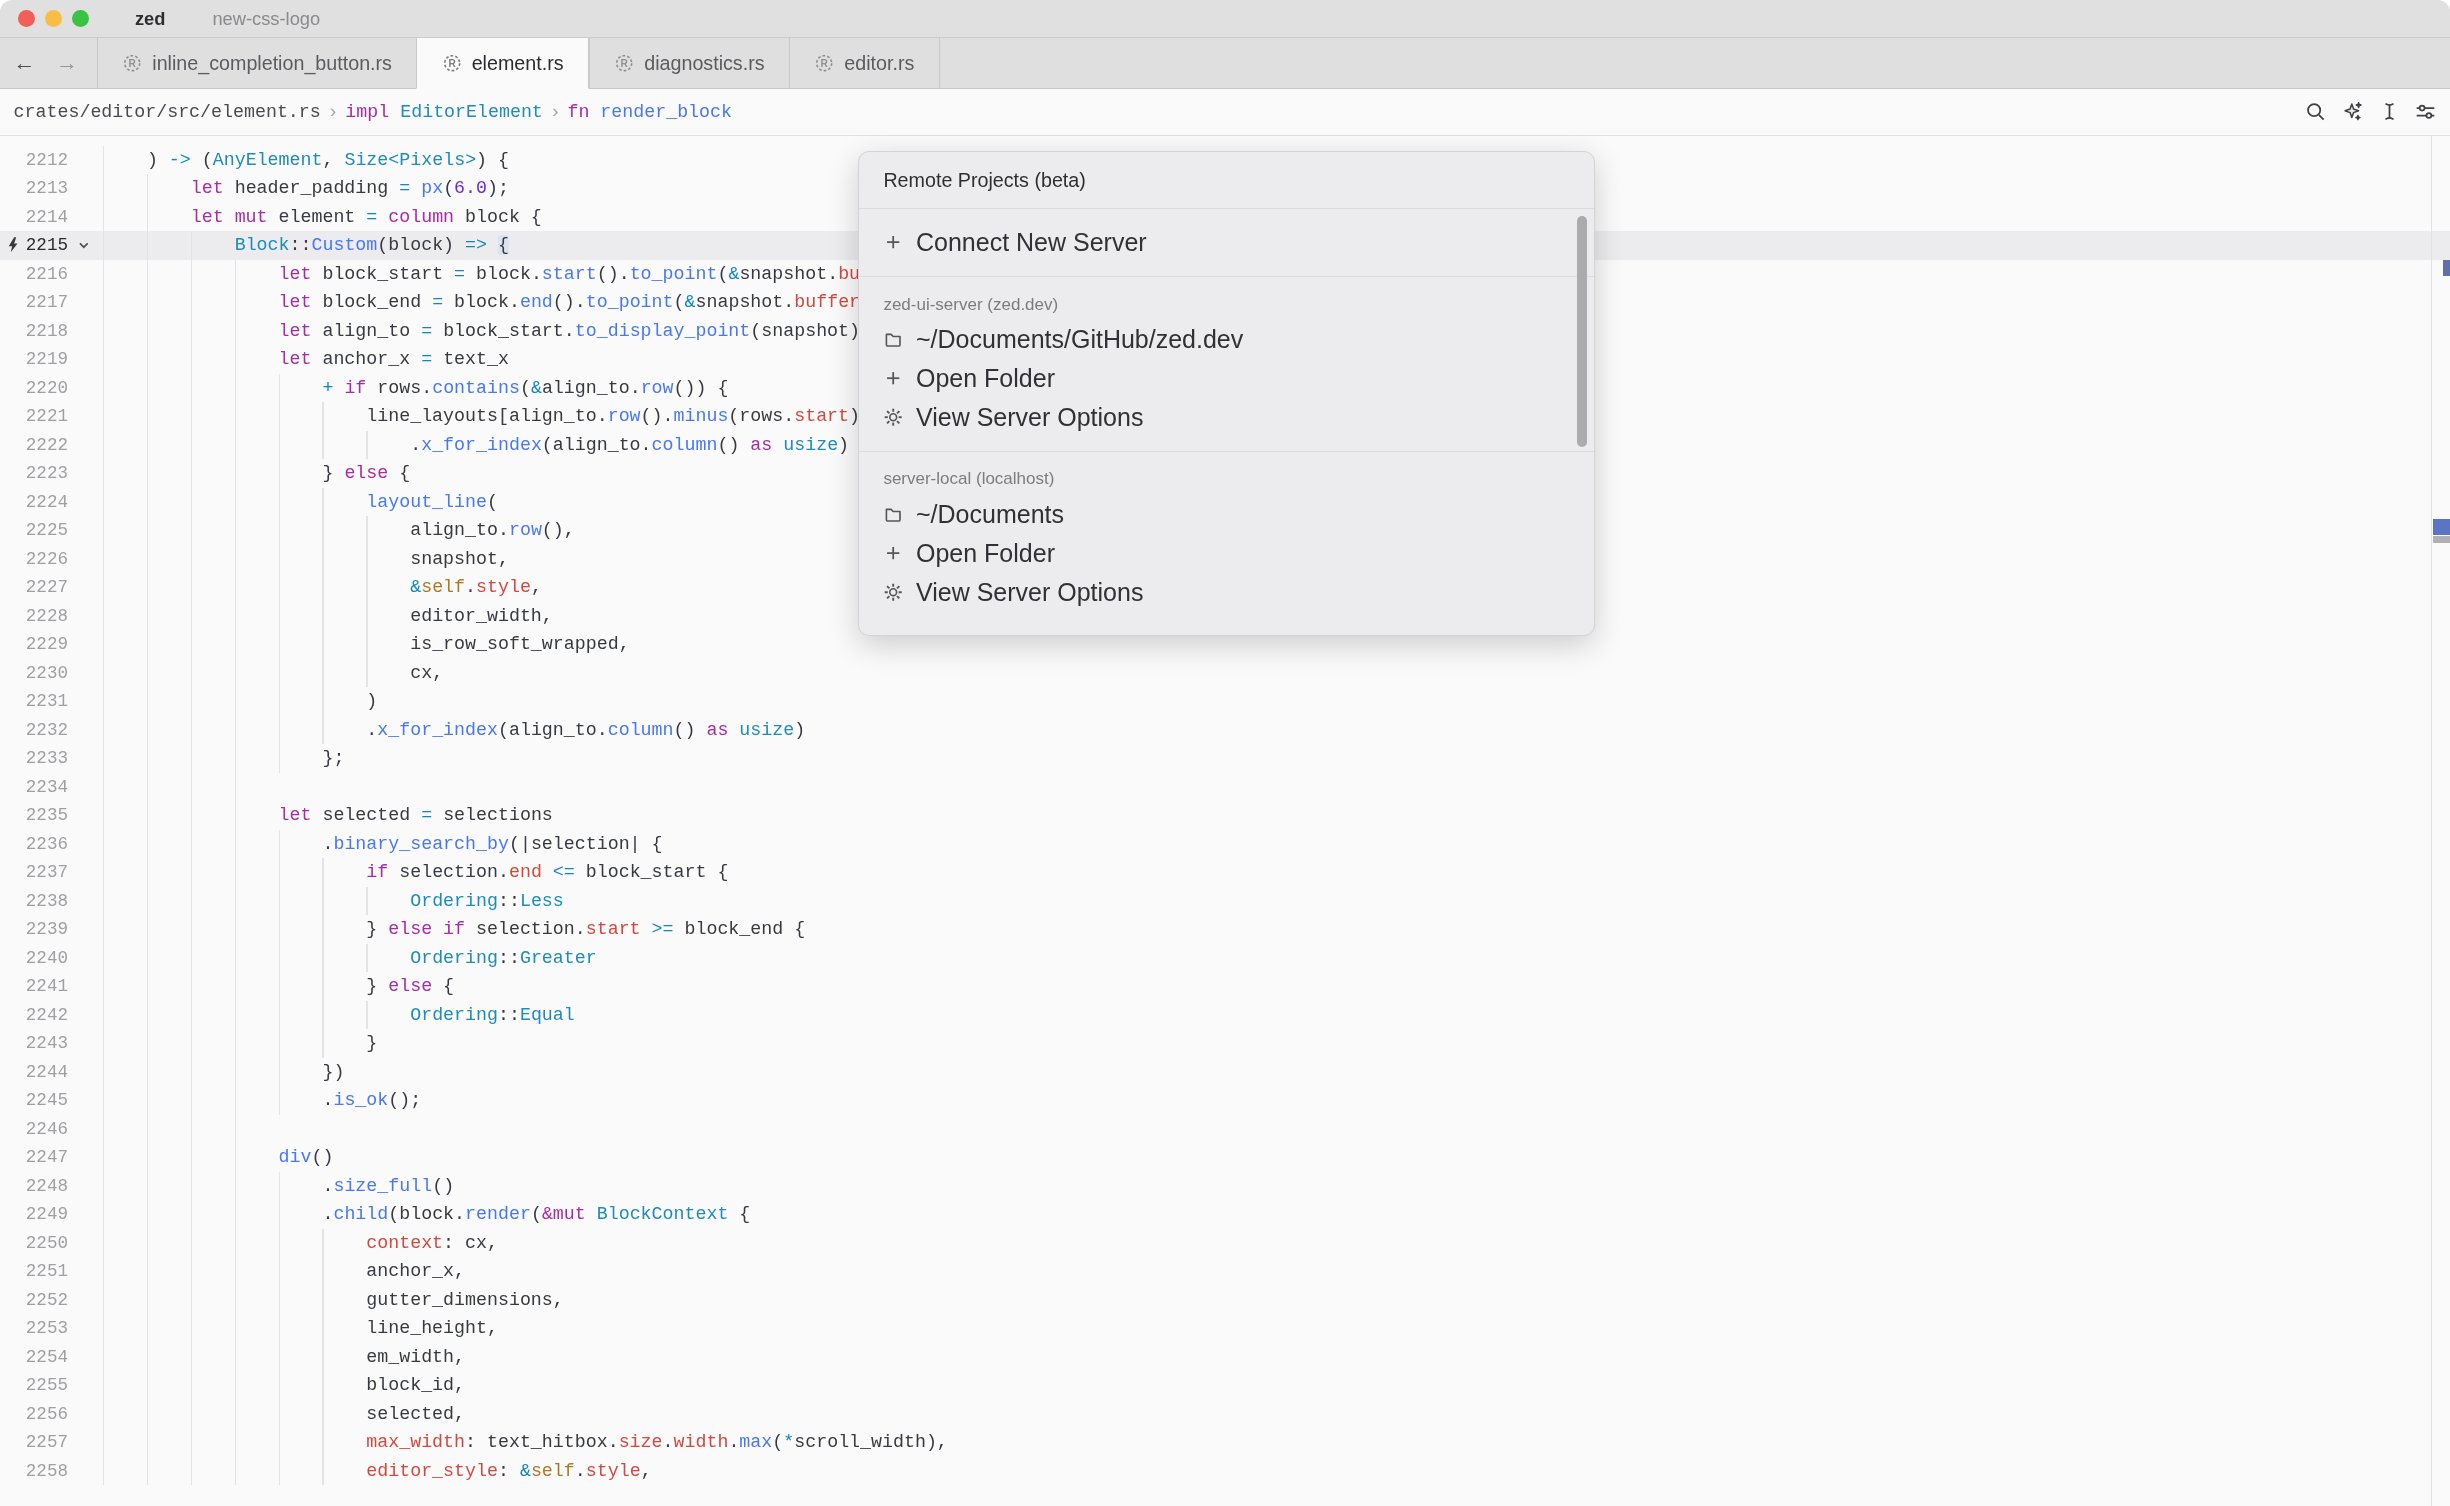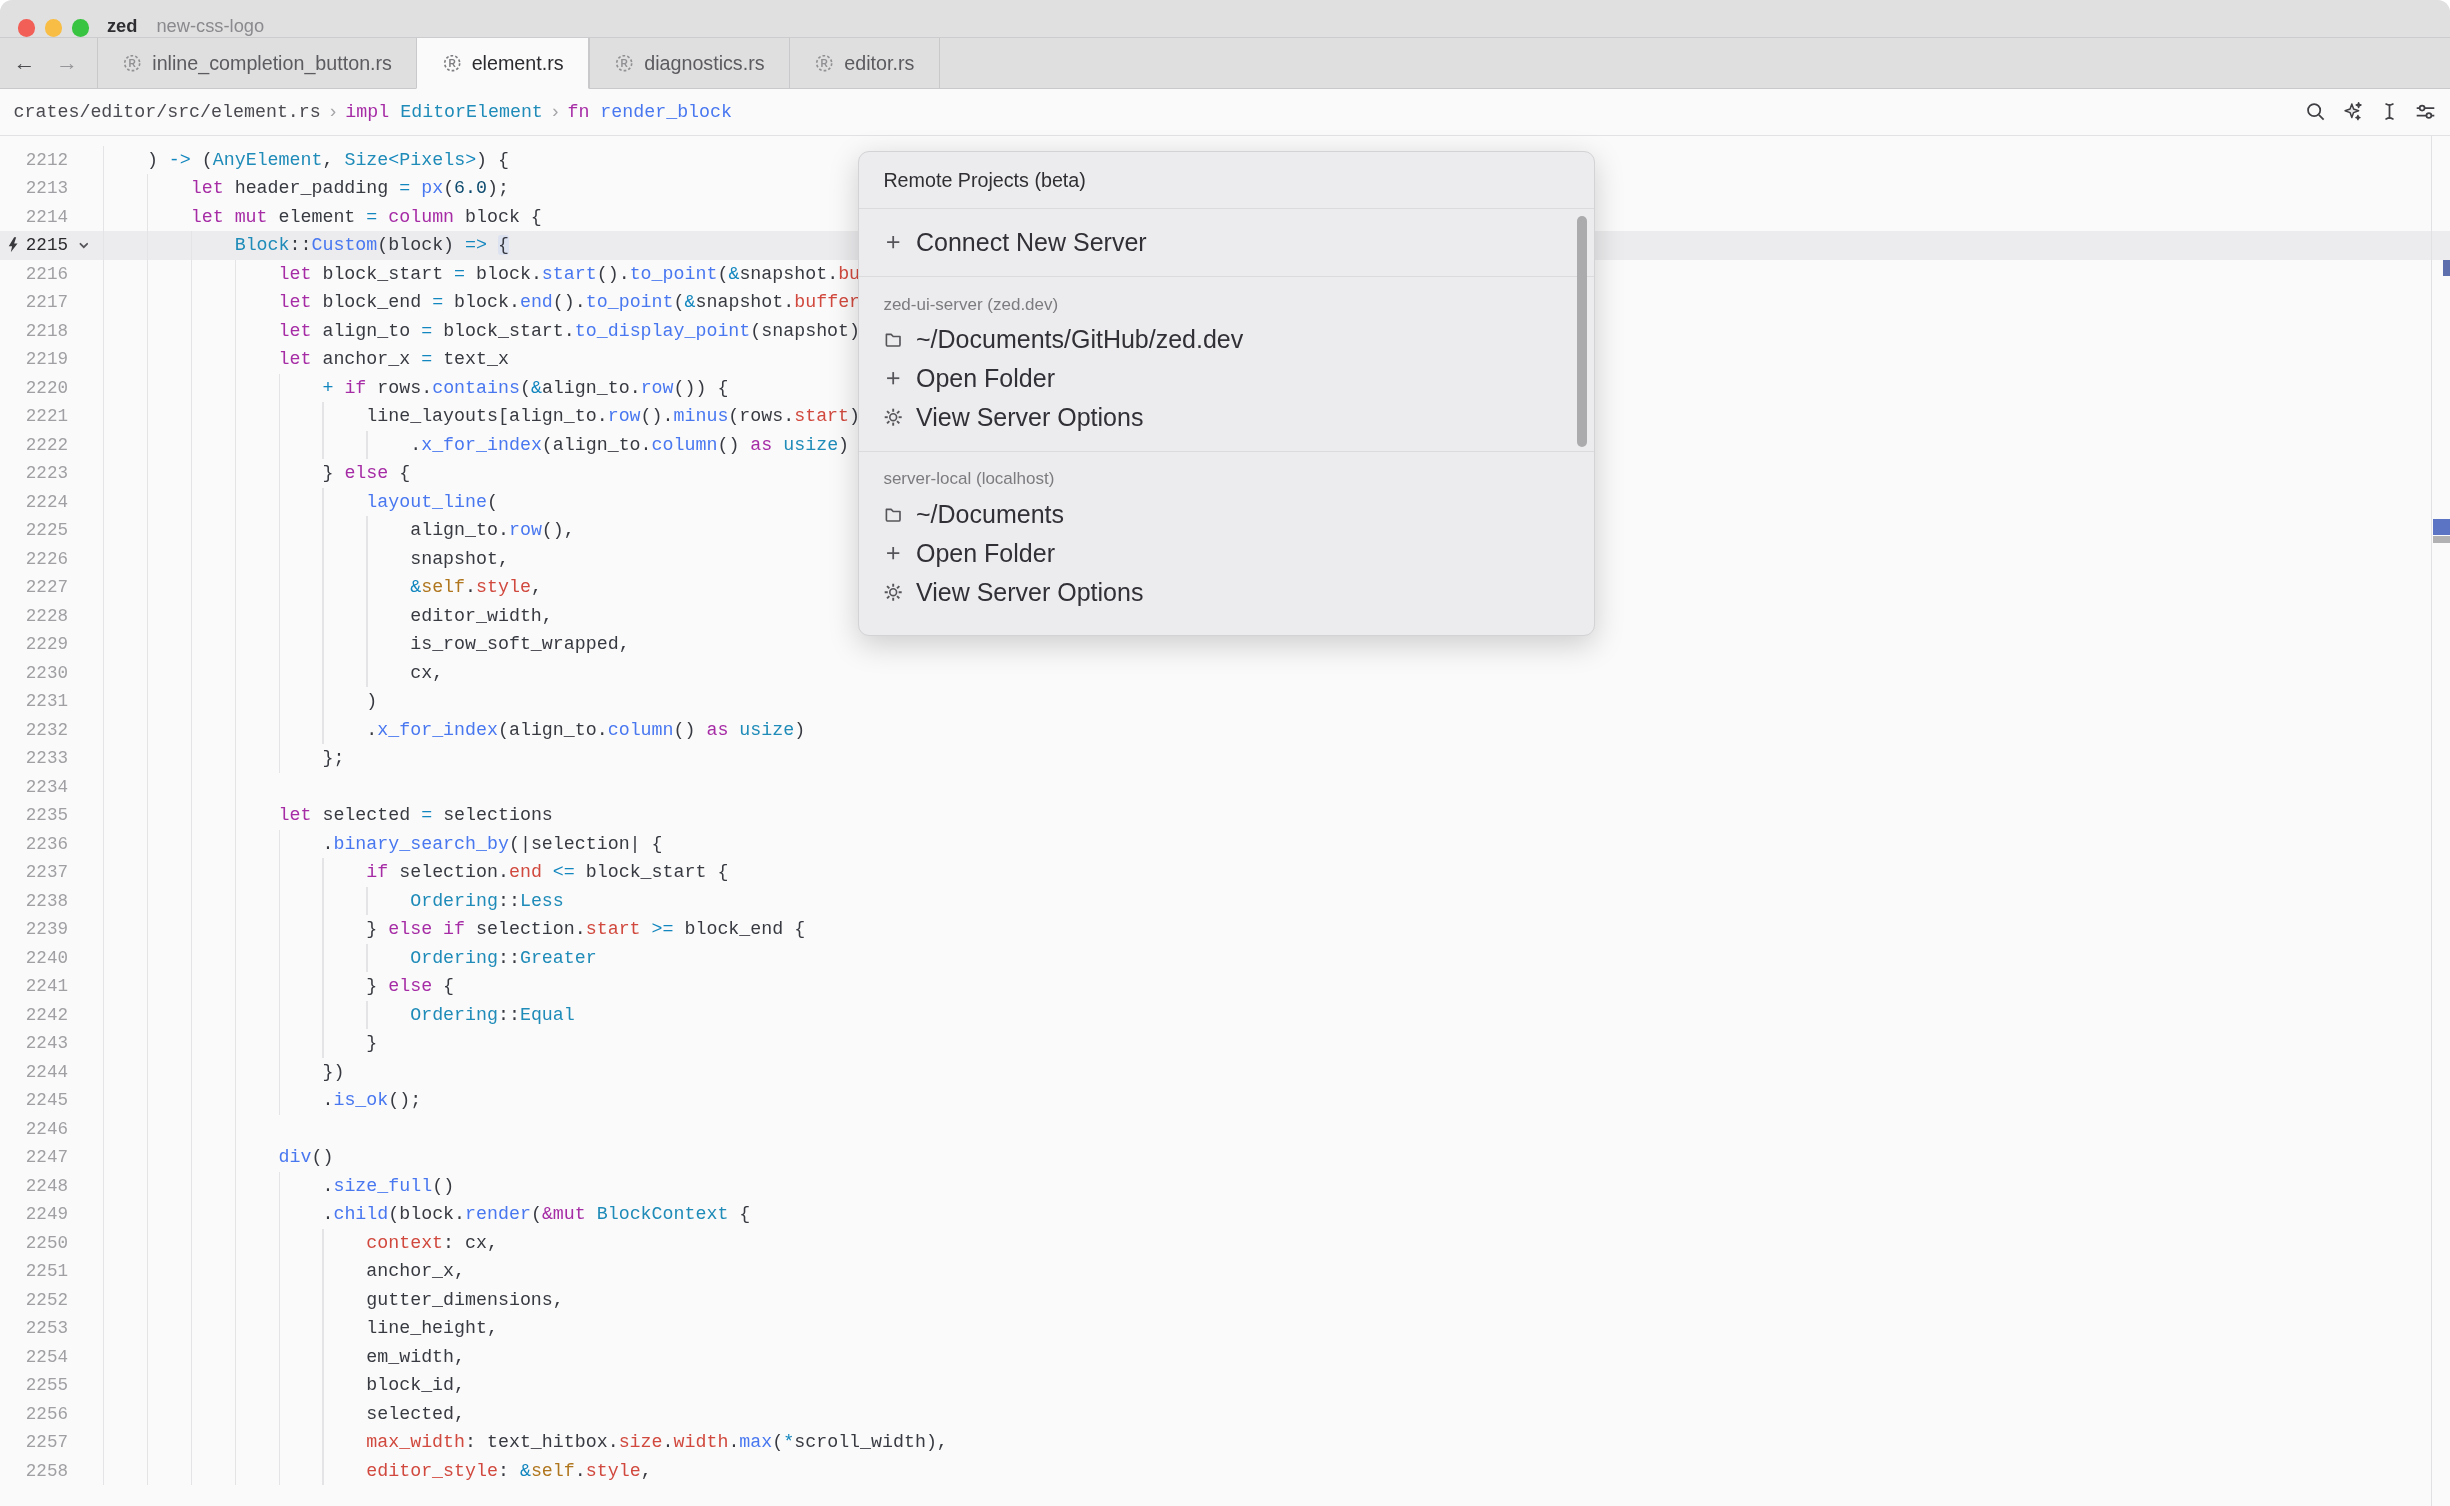--- a/index.html
+++ b/index.html
@@ -1,20 +1,20 @@
 <!DOCTYPE html>
 <html style="font-size:11px"><head>
 <meta charset="utf-8">
 <style>
   html,body{margin:0;padding:0;background:#fff;}
   body{width:2450px;height:1507px;overflow:hidden;font-family:"Liberation Sans",sans-serif;}
   .window{position:relative;width:2450px;height:1507px;background:#FAFAFA;border-radius:12.2px 12.2px 0 0;overflow:hidden;}
 
   
-  .titlebar{position:relative;height:37px;background:#E0E0E0;border-bottom:0.7px solid #CCCCCE;display:flex;align-items:flex-end;}
+  .titlebar{position:relative;height:37px;background:#E0E0E0;border-bottom:0.7px solid #CCCCCE;display:flex;align-items:center;gap:28px;}
   .traffic{display:flex;gap:9.5px;margin-left:17.6px;}
   .tl{width:17.6px;height:17.6px;border-radius:50%;}
   .tl.red{background:#F15F57;}
   .tl.yellow{background:#F8BD45;}
   .tl.green{background:#38C440;}
   .title-app{margin-left:17.6px;font-size:18.3px;font-weight:bold;color:#2E2E32;}
   .title-project{margin-left:19px;font-size:18.3px;color:#8A8A8E;}
 
   
   .tabbar{position:relative;height:50px;background:#DFDFDF;border-bottom:1.4px solid #C9C9CB;display:flex;align-items:stretch;}
@@ -41,21 +41,21 @@
   
   .editor{position:absolute;left:0;right:0;top:136px;bottom:0;background:#FAFAFA;overflow:hidden;}
   #code{position:absolute;inset:0;padding-top:9.5px;}
   .line{position:relative;height:28.5px;line-height:28.5px;font-family:"Liberation Mono","DejaVu Sans Mono",monospace;font-size:18.3px;white-space:pre;}
   .line.active{background:#ECECEE;}
   .guide{position:absolute;top:0;bottom:0;width:1.4px;background:#E4E4E7;}
   .ln{position:absolute;left:0;width:68px;text-align:right;color:#A0A0A4;font-size:17.6px;}
   .line.active .ln{color:#2B2B2F;}
   .ct{position:absolute;left:103px;top:0;}
   .p{color:#383A42;} .k{color:#A62CA6;} .f{color:#4877F0;} .t{color:#1E8BB8;}
-  .o{color:#1286BE;} .v{color:#D1493E;} .s{color:#B0761E;} .n{color:#0c4a6e;}
+  .o{color:#1286BE;} .v{color:#D1493E;} .s{color:#B0761E;} .n{color:#6d28d9;}
   .m{color:#383A42;background:#DCE2F0;border-radius:2.7px;}
   .bolt{position:absolute;left:4.1px;top:5.4px;}
   .chev{position:absolute;left:75px;top:6.1px;}
 
   
   .vscroll{position:absolute;top:0;right:0;bottom:0;width:18.3px;border-left:1.4px solid #E1E1E4;}
   .sb-active-marker{position:absolute;right:0;width:7.5px;top:124px;height:16.3px;background:#5E6FAE;}
   .sb-thumb{position:absolute;right:0;width:17px;top:383px;height:16.3px;background:#5B74C4;}
   .sb-thumb-shadow{position:absolute;right:0;width:17px;top:400px;height:6.8px;background:#B1B1B4;}
 

